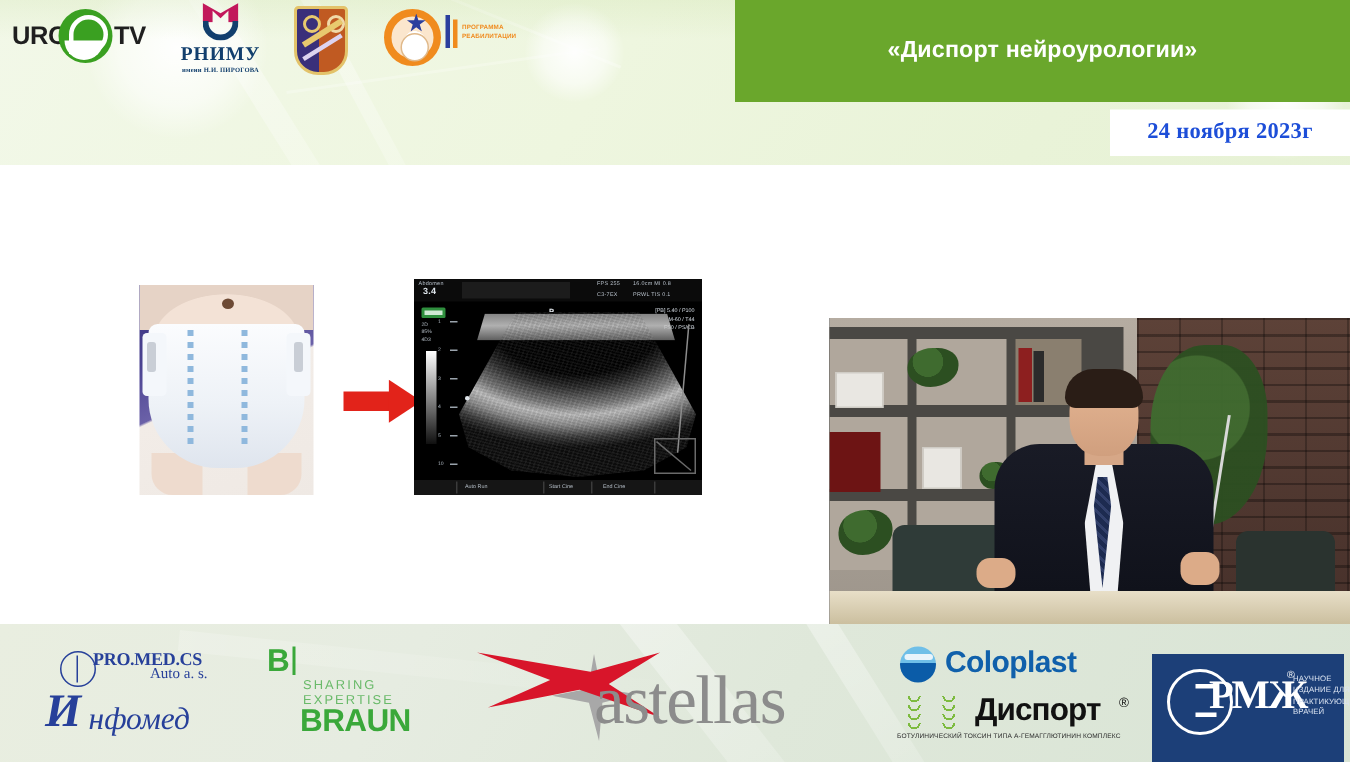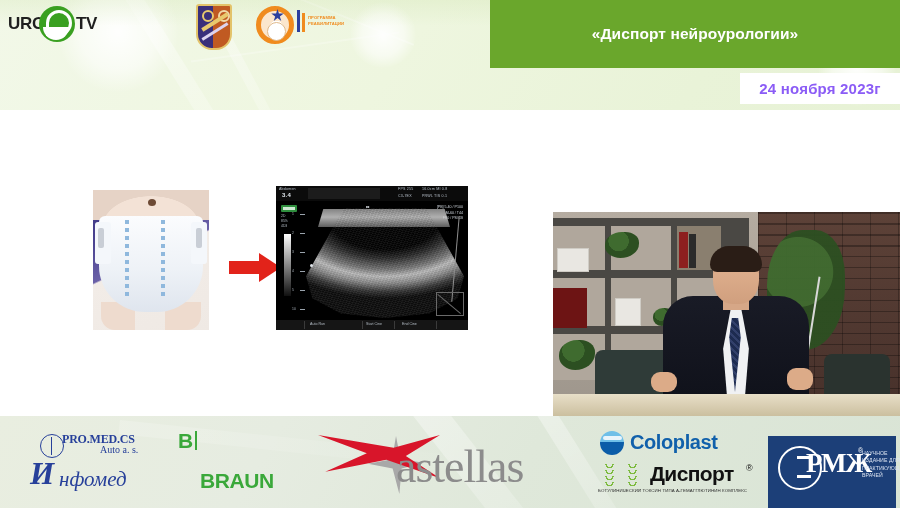--- a/index.html
+++ b/index.html
@@ -40,21 +40,21 @@
     display:flex;flex-direction:column;align-items:center;justify-content:center;
     text-align:center;
   }
   .banner-line{font-size:15.5px;font-weight:bold;line-height:20px;letter-spacing:.1px;white-space:nowrap;}
   .banner-line.l2{font-size:15.5px;}
   .datebox{
     position:absolute;left:740px;top:73px;width:160px;height:31px;
     background:#ffffff;
     display:flex;align-items:center;justify-content:center;
   }
-  .datebox span{font-size:15px;font-weight:bold;color:#8b5cf6;letter-spacing:.2px;}
+  .datebox span{font-size:15px;font-weight:bold;color:#1d4ed8;letter-spacing:.2px;font-family:Liberation Serif, serif;}
 
   
   .logos{position:absolute;left:0;top:0;width:490px;height:110px;}
   .logo{position:absolute;}
 
   
   .urotv{left:6px;top:4px;width:100px;height:40px;}
   .urotv .txt{position:absolute;font-weight:bold;color:#1f1f1f;font-size:17px;letter-spacing:-.3px;}
   .urotv .uro{left:2px;top:10px;}
   .urotv .tv{left:70px;top:10px;}
@@ -347,20 +347,28 @@
   <div class="header">
 
     <div class="logos">
 
       <div class="logo urotv">
         <span class="txt uro">URO</span>
         <span class="circ"></span>
         <span class="txt tv">TV</span>
       </div>
 
+      <div class="logo rnimu">
+        <div class="mark">
+          <span class="m"></span>
+            <span class="u"></span>
+        </div>
+        <div class="r1">РНИМУ</div>
+        <div class="r2">имени Н.И. ПИРОГОВА</div>
+      </div>
 
       <div class="logo shield">
         <span class="body"></span>
         <span class="dotL"></span>
         <span class="dotR"></span>
         <span class="bar"></span>
         <span class="bar2"></span>
       </div>
 
       <div class="logo orange">
@@ -513,20 +521,21 @@
 
   <div class="sp infomed">
     <span class="big">И</span>
     <span class="rest">нфомед</span>
   </div>
 
   <div class="sp bbraun">
     <span class="b1">B</span>
     <span class="pipe"></span>
     <span class="b2">BRAUN</span>
+    <span class="sub">SHARING EXPERTISE</span>
   </div>
 
 
   <div class="sp astellas">
     <span class="star"></span>
     <span class="flare"></span>
     <span class="word">astellas</span>
   </div>
 
   <div class="sp disport">

